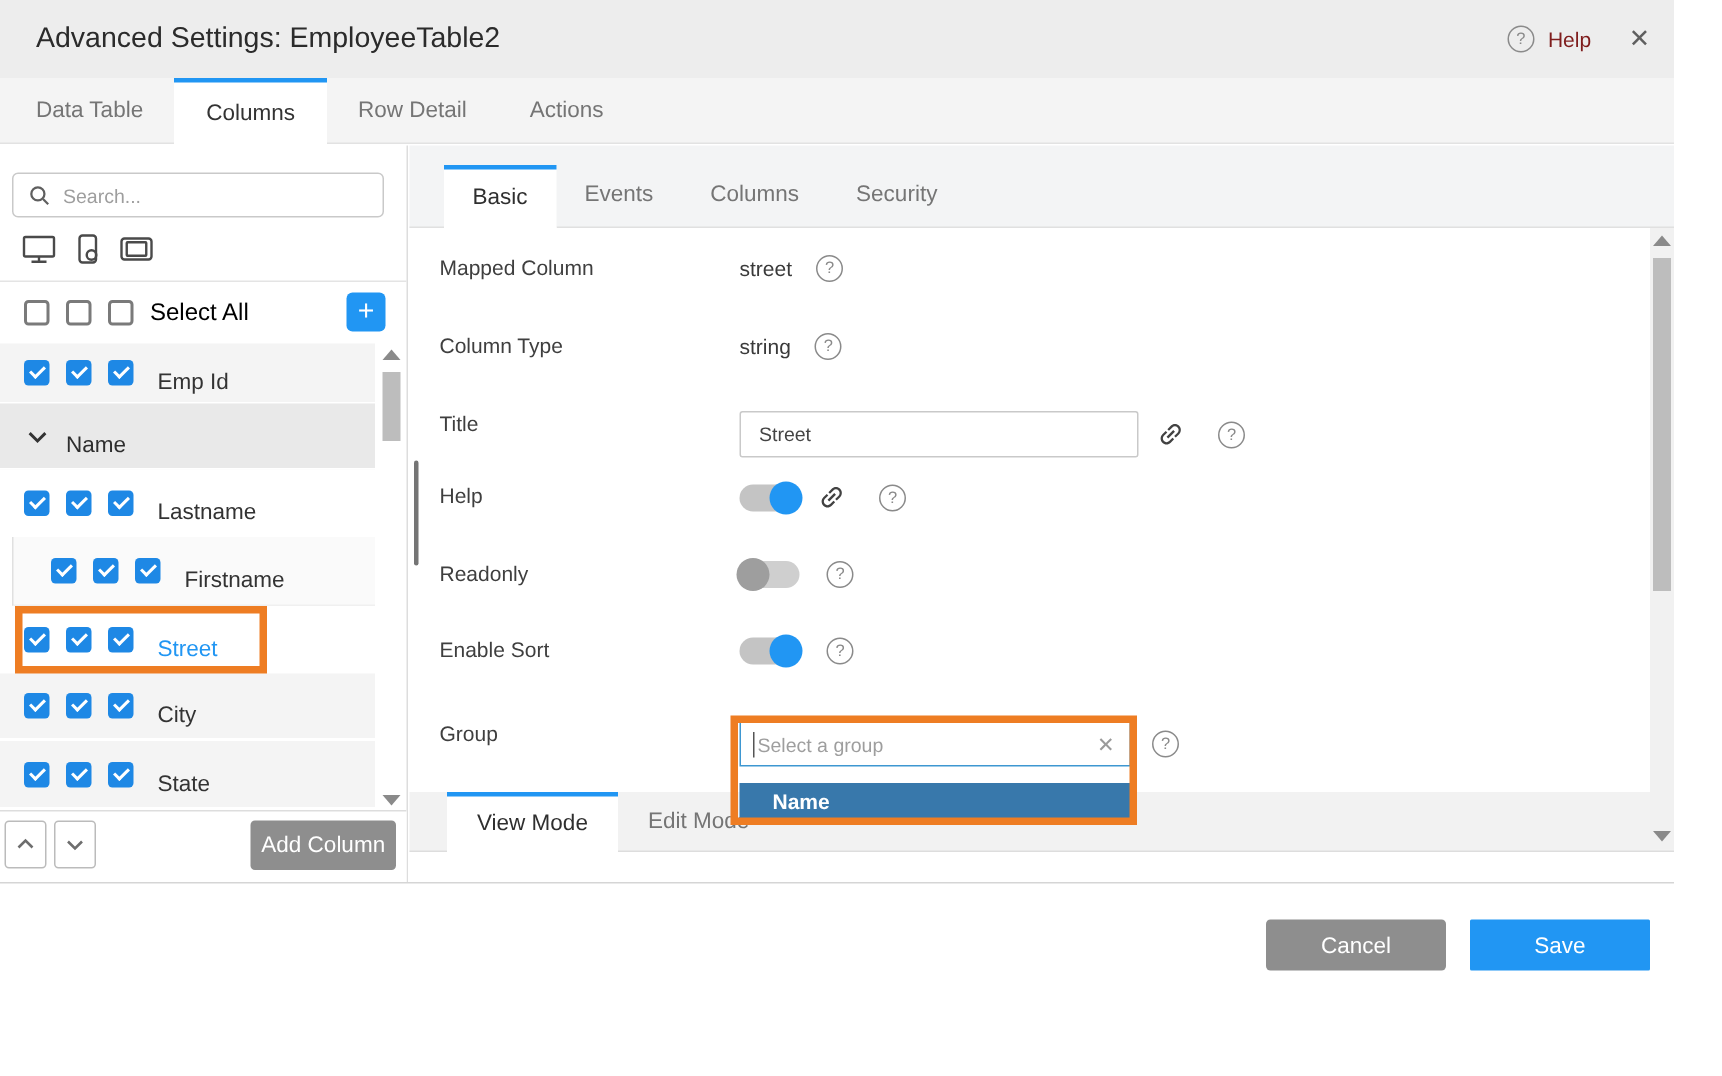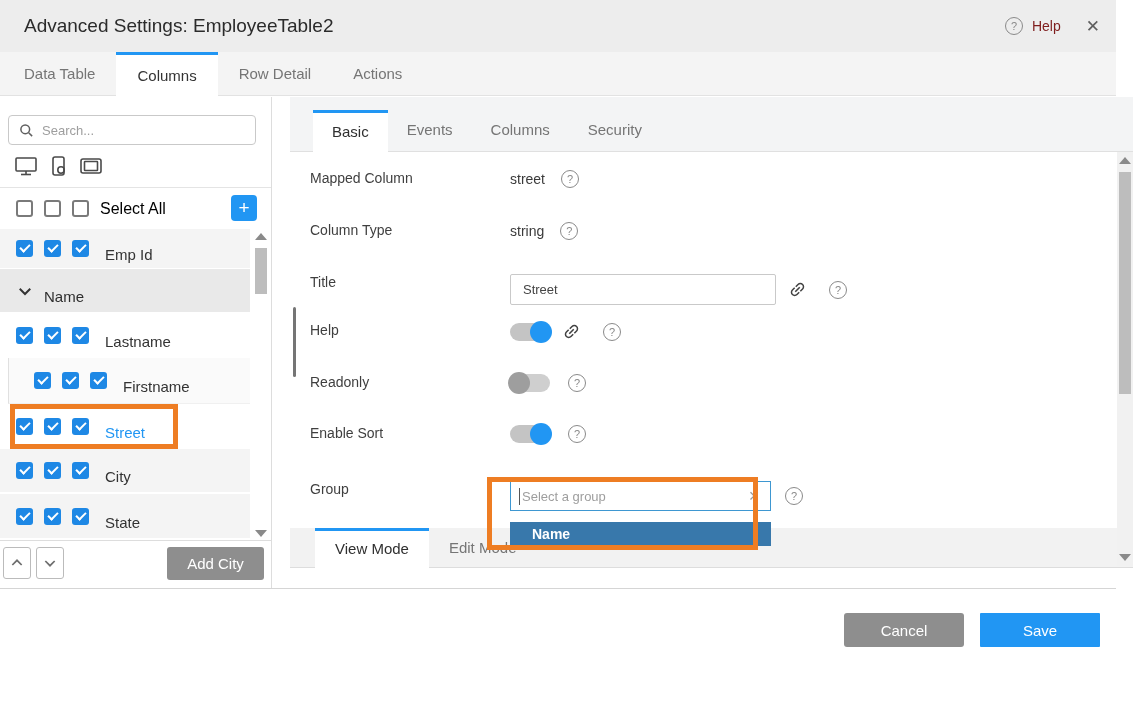--- a/index.html
+++ b/index.html
@@ -56,21 +56,21 @@
   .sb-thumb { width:12px; background:#bdbdbd; margin:8px auto 0; }
   .sb-scroll .sb-thumb { height:46px; }
   .sb-scroll .arrow-down { position:absolute; bottom:0; left:2px; }
 
   .sb-footer { position:absolute; left:0; top:443px; width:271px; height:48px; background:#fff; border-top:1px solid #ddd; }
   .chev-btn { position:absolute; top:6px; width:28px; height:32px; border:1px solid #bbb; border-radius:3px; background:#fff; display:flex; align-items:center; justify-content:center; cursor:pointer; }
   .chev-up { left:3px; } .chev-down { left:36px; }
   .add-group-btn { position:absolute; right:7px; top:6px; width:97px; height:33px; background:#8e8e8e; color:#fff; border:none; border-radius:3px; font-size:15px; cursor:pointer; }
 
   
-  .panel { position:absolute; left:290px; top:97px; width:843px; height:491px; background:#fff; }
+  .panel { position:absolute; left:273px; top:97px; width:843px; height:491px; background:#fff; }
   .subtabs { position:absolute; left:0; top:0; width:100%; height:55px; background:#f3f4f5; border-bottom:1px solid #e0e0e0; display:flex; align-items:flex-end; padding-left:23px; }
   .stab { height:42px; line-height:42px; padding:0 19px; font-size:15px; color:#757575; cursor:pointer; }
   .stab.active { background:#fff; color:#2f2f2f; border-top:3px solid #2196f3; line-height:38px; margin-bottom:-1px; border-bottom:1px solid #fff; }
 
   .frow { position:absolute; left:0; height:32px; display:flex; align-items:flex-start; }
   .flabel { width:220px; padding-left:20px; font-size:14px; color:#3f3f3f; flex:none; }
   .fctl { display:flex; align-items:center; }
   .fvalue { font-size:14px; color:#3a3a3a; }
   .title-input { width:266px; height:31px; border:1px solid #c9c9c9; border-radius:2px; padding-left:12px; font-size:13px; color:#444; outline:none; font-family:inherit; }
 
@@ -235,21 +235,21 @@
         <div class="chev-btn chev-up">
           <svg width="16" height="16" viewBox="0 0 24 24" fill="none" stroke="#6e6e6e" stroke-width="2.6">
               <polyline points="5,15 12,8 19,15"></polyline>
             </svg>
         </div>
         <div class="chev-btn chev-down">
           <svg width="16" height="16" viewBox="0 0 24 24" fill="none" stroke="#6e6e6e" stroke-width="2.6">
               <polyline points="5,9 12,16 19,9"></polyline>
             </svg>
         </div>
-        <button class="add-group-btn">Add City</button>
+        <button class="add-group-btn">Add Column</button>
       </div>
     </div>
 
     <div class="panel">
 
       <div class="subtabs">
         <div class="stab active">Basic</div>
         <div class="stab">Events</div>
         <div class="stab">Columns</div>
         <div class="stab">Security</div>

